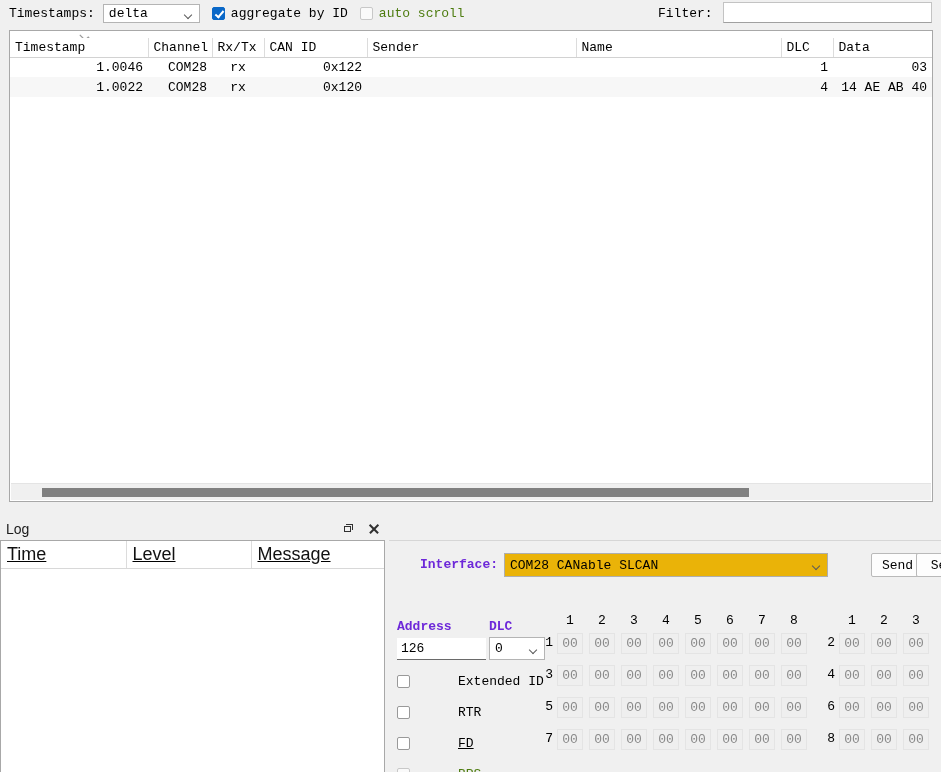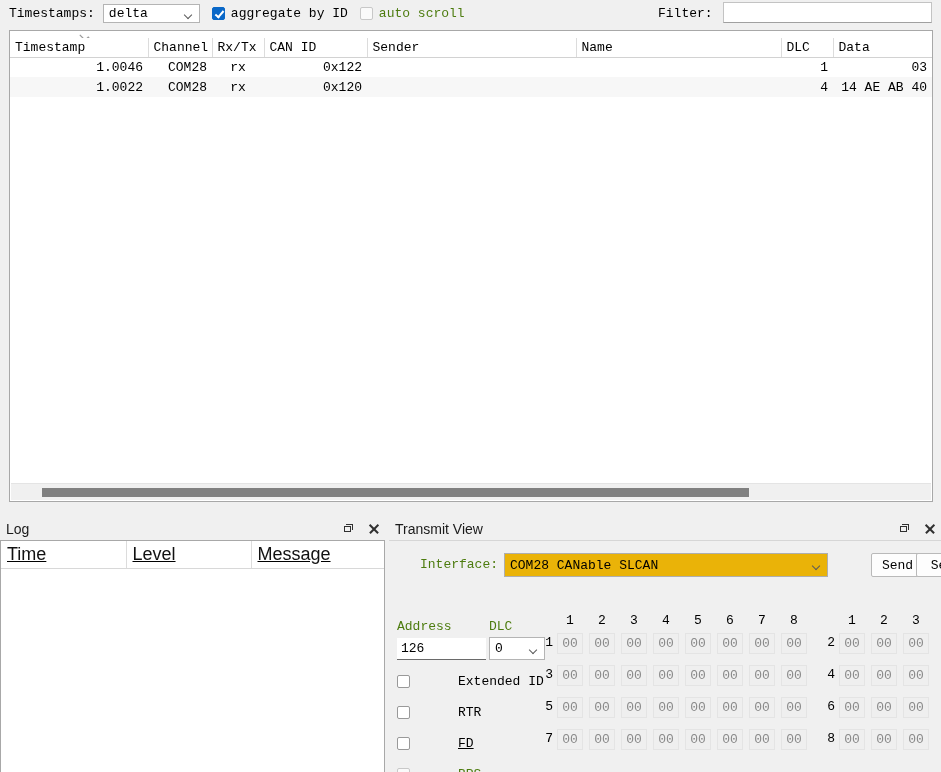--- a/index.html
+++ b/index.html
@@ -322,22 +322,23 @@
   }
   .tx-iface-row {
     position: absolute;
     left: 0; top: 12px;
     width: 552px; height: 24px;
   }
   .tx-label {
     position: absolute;
     font-family: "Liberation Mono", monospace;
     font-size: 13px;
-    color: #4d7c0f;
-    white-space: nowrap;
+    color: #6d28d9;
+    white-space: nowrap;
+    font-weight: bold;
   }
   #iface-label { left: 31px; top: 4px; }
   #iface-combo {
     position: absolute;
     left: 115px; top: 0px;
     width: 324px; height: 24px;
     background: #eab308;
     border: 1px solid #aeaeae;
   }
   .btn {
@@ -536,27 +537,20 @@
             <th>Level</th>
             <th>Message</th>
           </tr>
         </thead>
         <tbody></tbody>
       </table>
     </div>
   </div>
 
   <div class="dock" id="tx-panel">
-    <div class="dock-title">
-      <span class="ttl">Transmit View</span>
-      <div class="dock-btns">
-        <span class="ico-float"></span>
-        <span class="ico-close"></span>
-      </div>
-    </div>
 
     <div class="tx-body">
 
       <div class="tx-iface-row">
         <span class="tx-label" id="iface-label">Interface:</span>
         <div class="combo" id="iface-combo">
           <span>COM28 CANable SLCAN</span>
           <span class="chev"></span>
         </div>
         <div class="btn" id="send-btn">Send</div>

